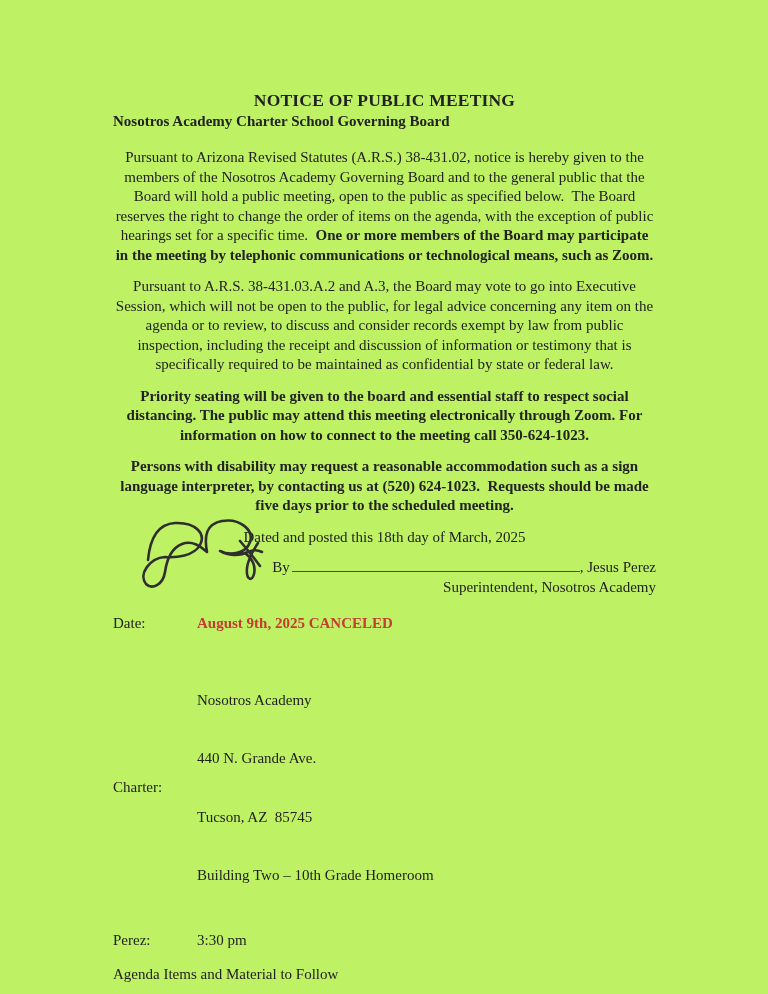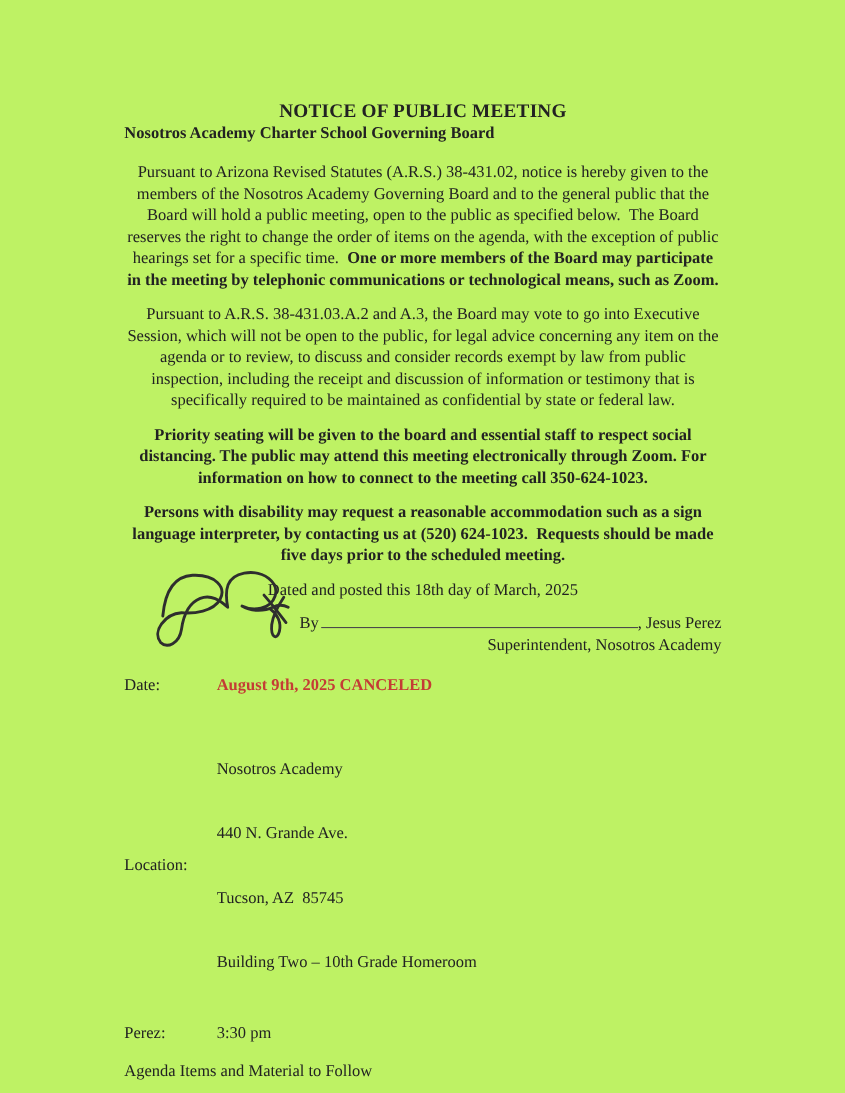--- a/index.html
+++ b/index.html
@@ -110,21 +110,21 @@
     </div>
     <div>Superintendent, Nosotros Academy</div>
   </div>
 
   <div class="detail-row mb18">
     <span class="detail-label">Date:</span>
     <span class="detail-value canceled" style="color: rgb(196, 60, 53);">August 9th, 2025 CANCELED</span>
   </div>
 
   <div class="detail-row mb6">
-    <span class="detail-label">Location:</span>
+    <span class="detail-label">Charter:</span>
     <div class="detail-value">
       <div>Nosotros Academy</div>
       <div>440 N. Grande Ave.</div>
       <div>Tucson, AZ  85745</div>
       <div>Building Two – 10th Grade Homeroom</div>
     </div>
   </div>
 
   <div class="detail-row mb15">
     <span class="detail-label">Perez:</span>

